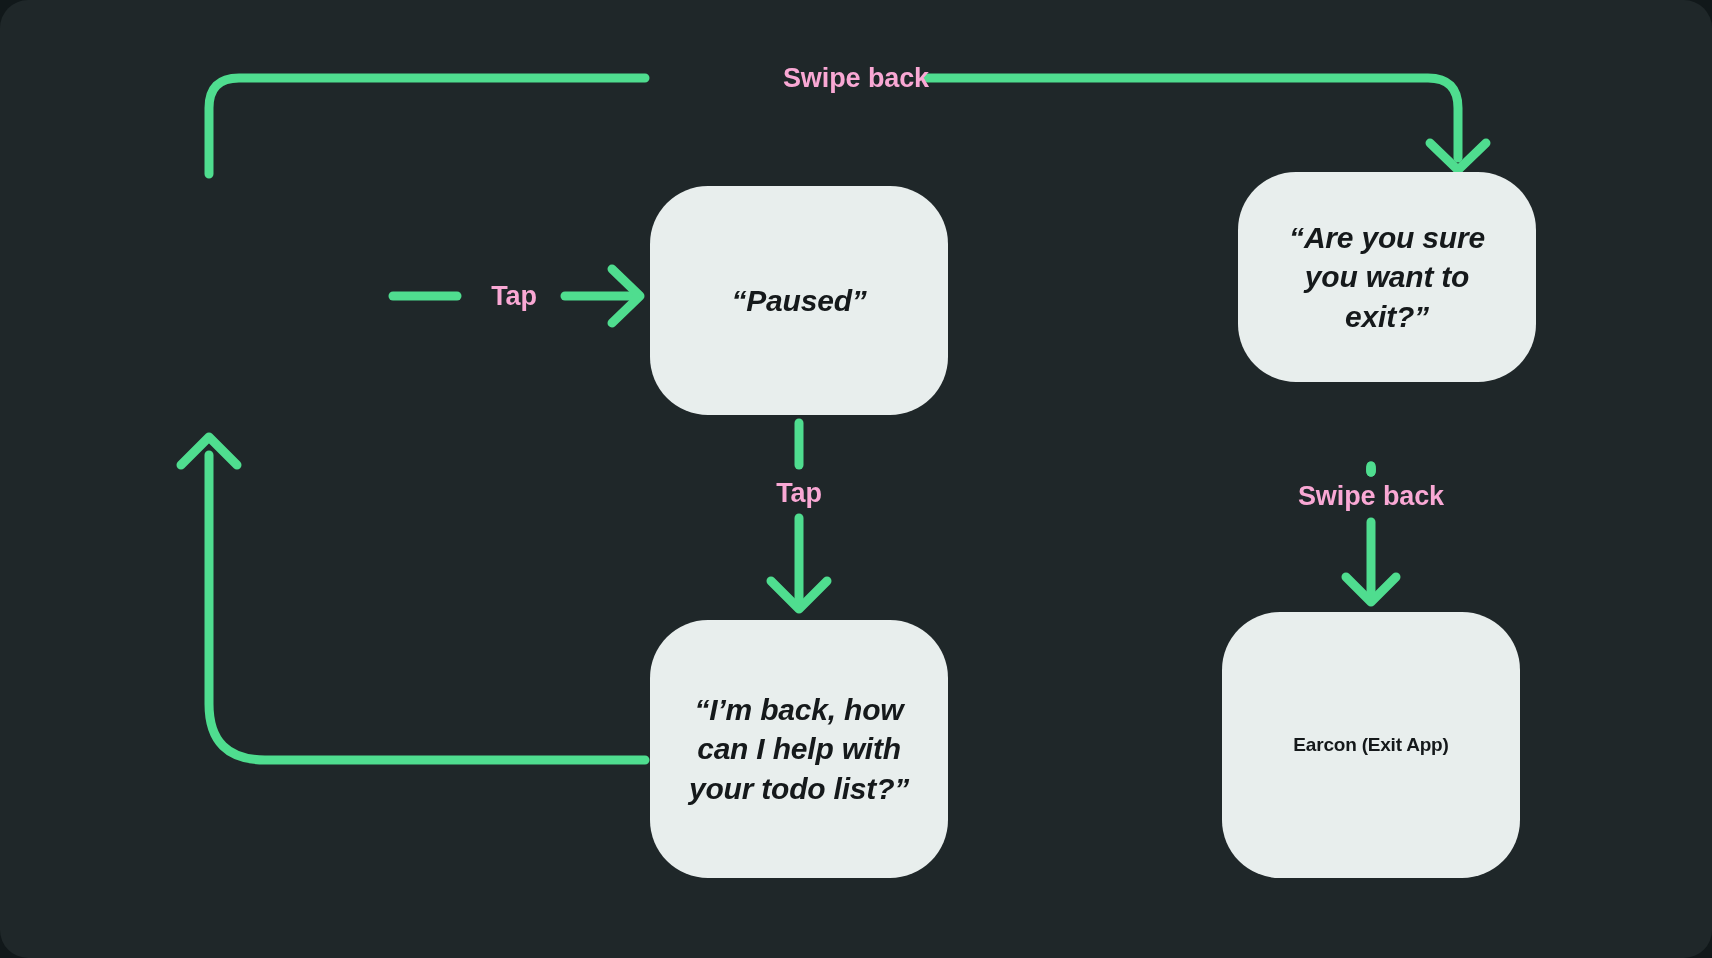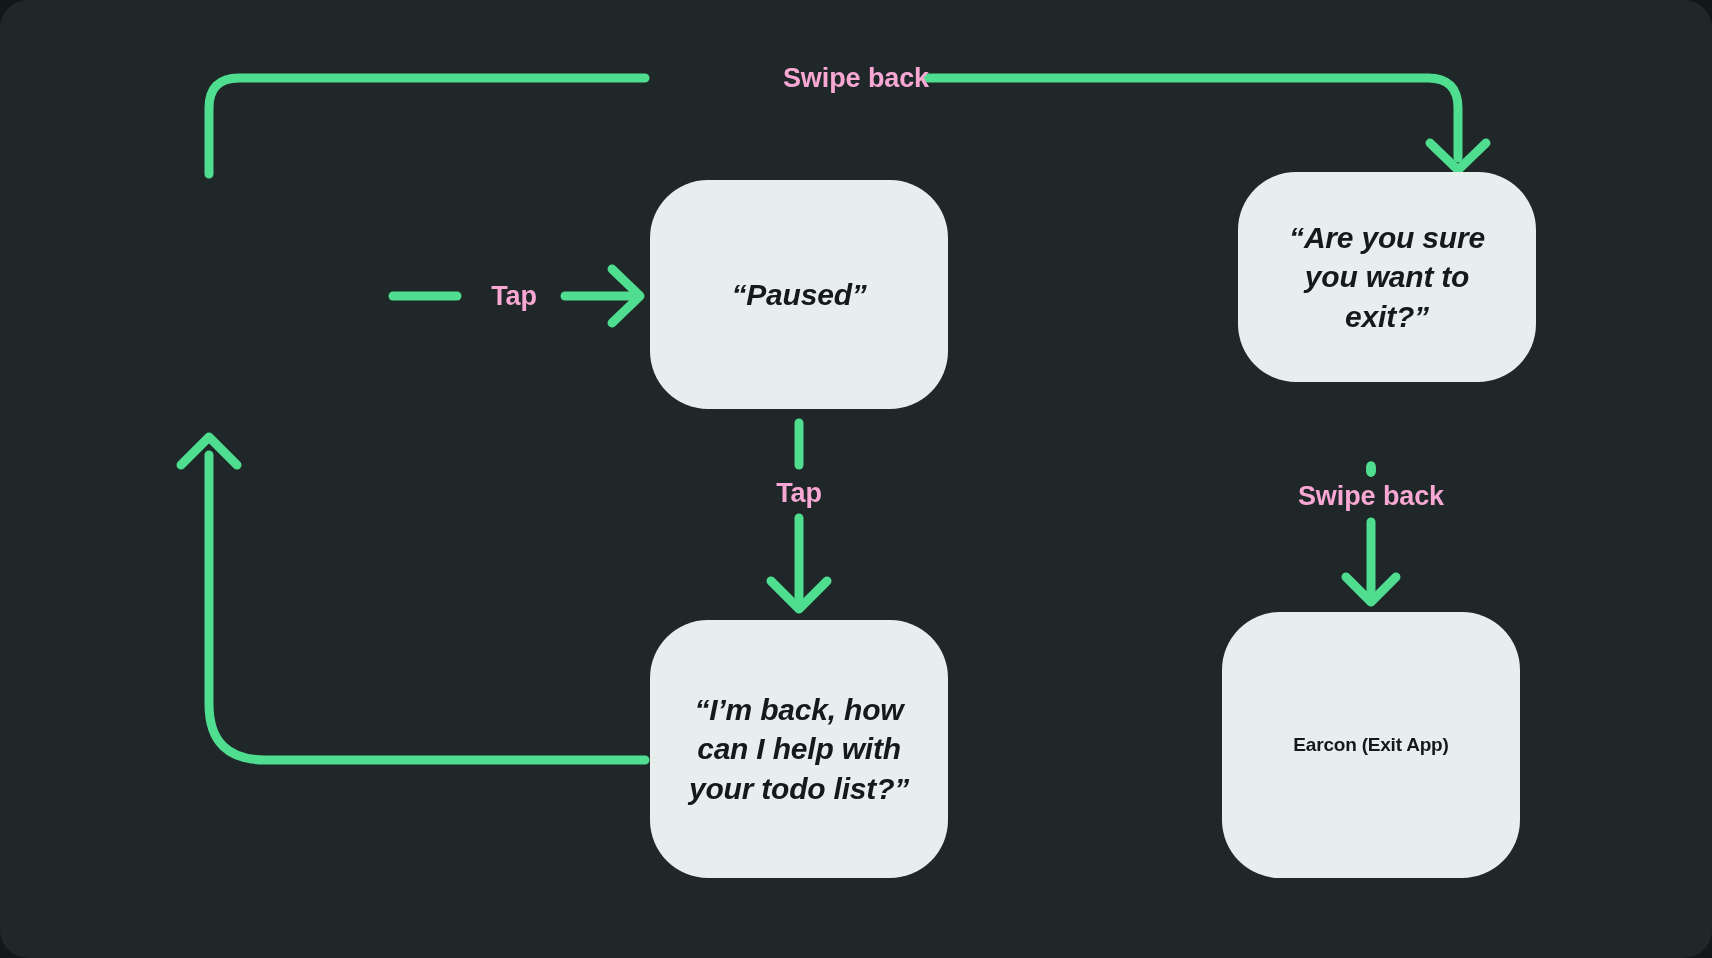--- a/index.html
+++ b/index.html
@@ -100,21 +100,21 @@
       <path d="M 1346 577 L 1371 602 L 1396 577" fill="none" stroke="#4fdd8f" stroke-width="9" stroke-linecap="round" stroke-linejoin="round"></path>
     </g>
 
     <g>
       <path d="M 645 760 L 265 760 Q 209 760 209 704 L 209 455" fill="none" stroke="#4fdd8f" stroke-width="9" stroke-linecap="round"></path>
       <path d="M 181 465 L 209 437 L 237 465" fill="none" stroke="#4fdd8f" stroke-width="9" stroke-linecap="round" stroke-linejoin="round"></path>
     </g>
   </svg>
 
 
-  <div class="node" style="left:650px; top:180px; width:298px; height:229px;">
+  <div class="node" style="left:650px; top:186px; width:298px; height:229px;">
     <span class="node-label">“Paused”</span>
   </div>
 
   <div class="node" style="left:1222px; top:172px; width:298px; height:210px;margin-left:16px;">
     <span class="node-label">“Are you sure you want to exit?”</span>
   </div>
 
   <div class="node" style="left:650px; top:620px; width:298px; height:258px;">
     <span class="node-label">“I’m back, how can I help with your todo list?”</span>
   </div>

